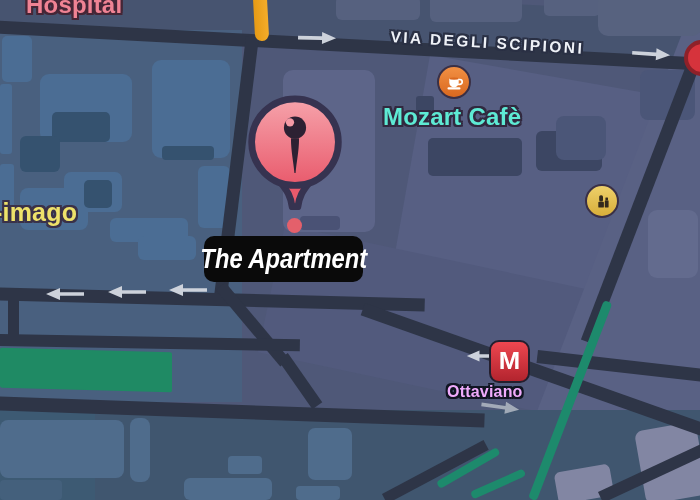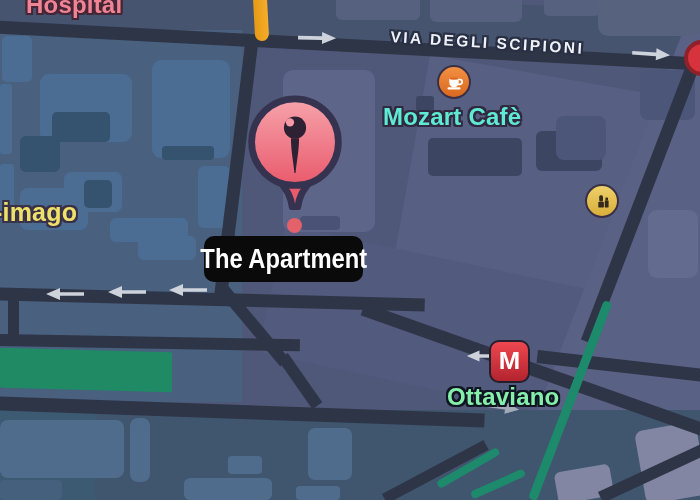--- a/index.html
+++ b/index.html
@@ -147,36 +147,36 @@
       <rect x="15.4" y="8.6" width="2.6" height="2.4" rx="0.5" fill="#33291c"></rect>
       <rect x="14.8" y="11.2" width="3.8" height="7.4" rx="0.9" fill="#33291c"></rect>
     </svg>
   </div>
 
   <div class="poi-circle" style="left:684px;top:40px;width:36px;height:36px;background:#d6333c;border:4px solid #8e2129;"></div>
 
   <div class="abs" style="left:489px;top:340px;width:37px;height:39px;background:linear-gradient(#ee4750,#b3242e);border:2px solid #241f2e;border-radius:10px;display:flex;align-items:center;justify-content:center;z-index:24;">
     <span style="color:#fff;font-weight:800;font-size:23px;transform:scaleX(1.12);line-height:1;">M</span>
   </div>
-  <div class="maplabel outlined" style="--oc:#101522;left:447px;top:383px;font-size:24px;color:#86efac;z-index:24;">Ottaviano</div>
+  <div class="maplabel outlined" style="--oc:#101522;left:447px;top:383px;font-size:16px;color:#f0abfc;z-index:24;">Ottaviano</div>
 
   <div class="abs" style="left:242px;top:92px;z-index:30;">
     <svg width="106" height="133" viewBox="0 0 110 138">
       <defs>
         <linearGradient id="pg" x1="0" y1="0" x2="0" y2="1">
           <stop offset="0" stop-color="#f6a3ab"></stop>
             <stop offset="1" stop-color="#e95a6c"></stop>
         </linearGradient>
       </defs>
       <path d="M36,88 C44,100 50,104 52,119 L58,119 C60,104 66,100 74,88 Z" fill="#e95a6c" stroke="#363350" stroke-width="7" stroke-linejoin="round"></path>
       <circle cx="55" cy="52" r="45" fill="url(#pg)" stroke="#363350" stroke-width="7"></circle>
       <path d="M50.8,48 C50.8,62 53.4,72 54.4,84 L55.6,84 C56.6,72 59.2,62 59.2,48 Z" fill="#2d2133"></path>
       <circle cx="55" cy="37" r="11.5" fill="#2d2133"></circle>
       <circle cx="49.8" cy="31.5" r="4.3" fill="#f59aa6"></circle>
     </svg>
   </div>
   <div class="abs" style="left:287px;top:218px;width:15px;height:15px;border-radius:50%;background:#e4606b;z-index:30;"></div>
 
-  <div class="callout" style="left:204px;top:236px;width:159px;height:46px;">
+  <div class="callout" style="left:204px;top:236px;width:159px;height:46px;font-style:italic;">
     <span style="font-size:27px;">The Apartment</span>
   </div>
 
 </div>
 
 </body></html>

